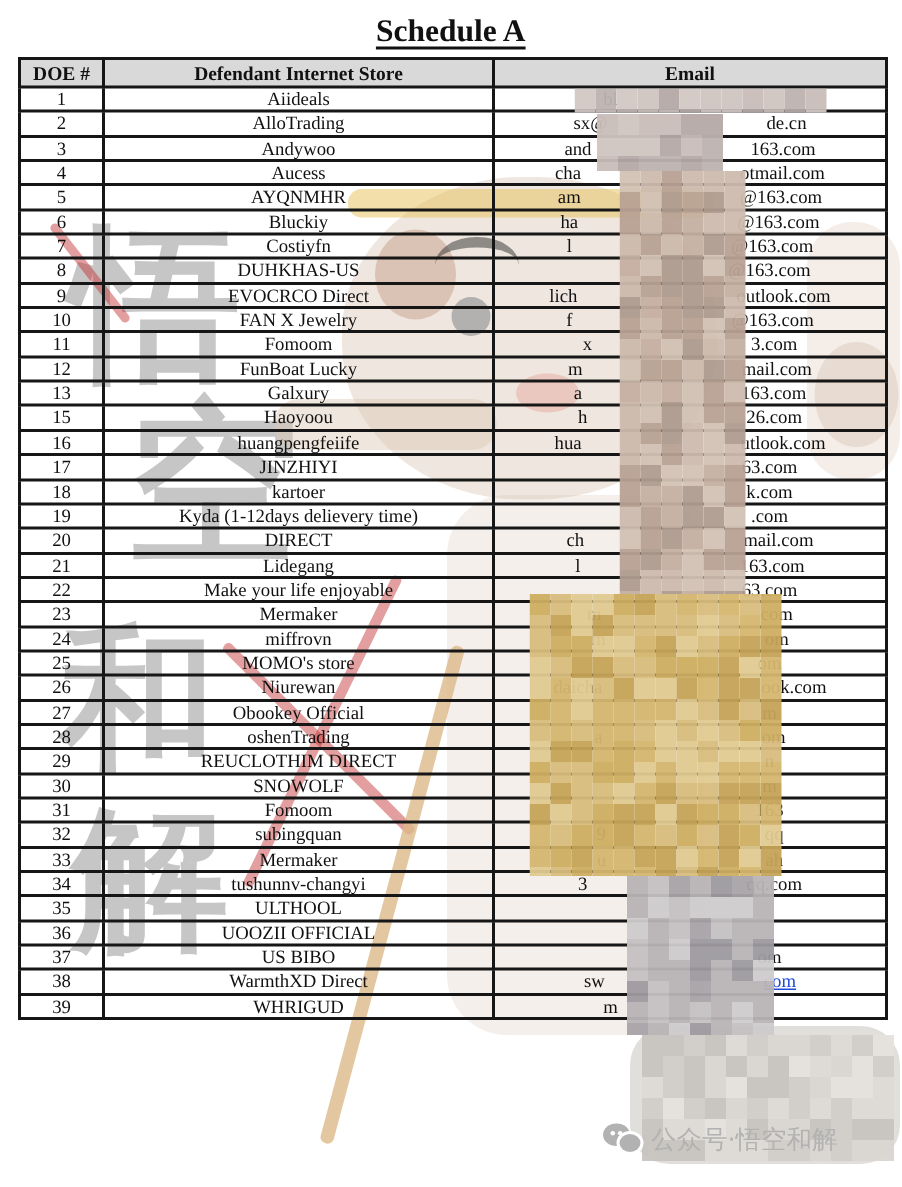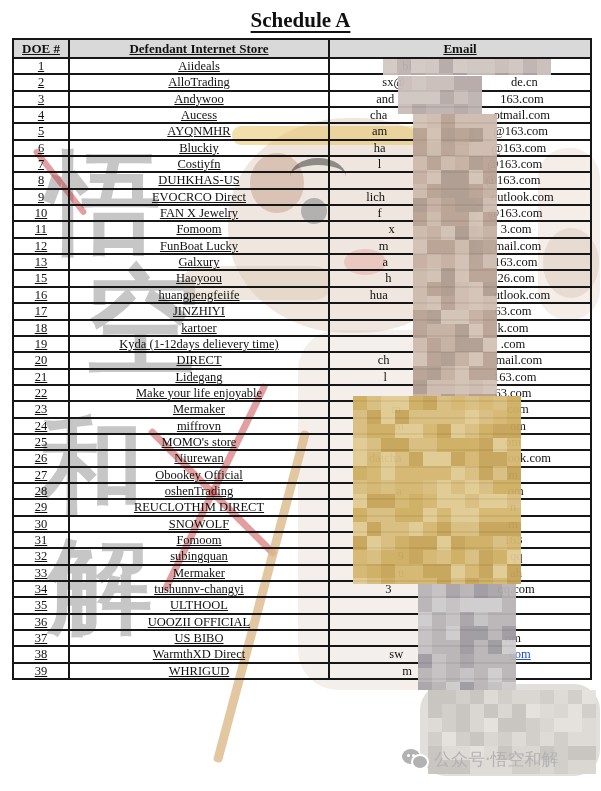--- a/index.html
+++ b/index.html
@@ -20,21 +20,20 @@
     position:absolute;top:8px;left:0;width:601px;text-align:center;
     font-size:21px;font-weight:bold;
     text-decoration:underline;text-decoration-thickness:2px;text-underline-offset:4px;
   }
 
   
   table.sched{
     position:absolute;left:12px;top:38px;width:578px;
     border-collapse:collapse;table-layout:fixed;
     background:transparent;
-    text-decoration:underline;
   }
   table.sched col.c-doe{width:56px;}
   table.sched col.c-store{width:260px;}
   table.sched col.c-email{width:262px;}
   table.sched th,table.sched td{
     border:2px solid #161616;
     padding:0;margin:0;
     text-align:center;vertical-align:middle;
     overflow:hidden;white-space:nowrap;
   }

